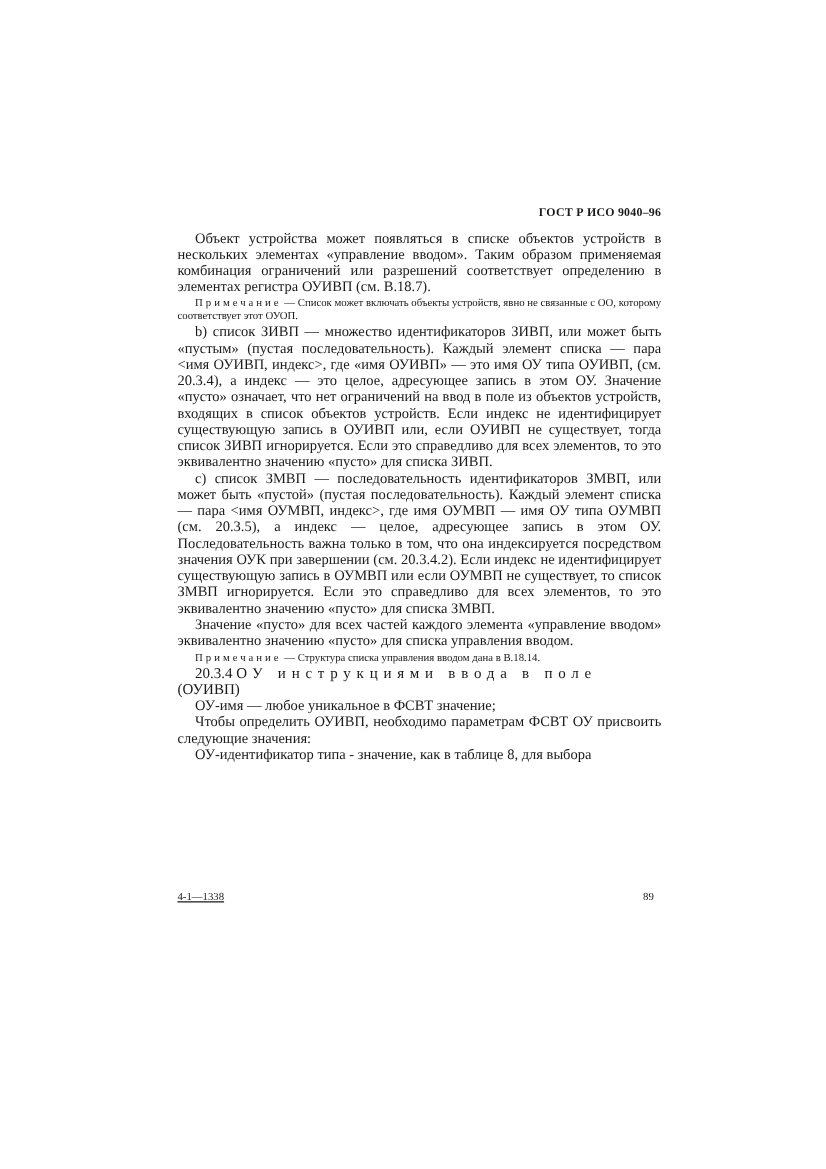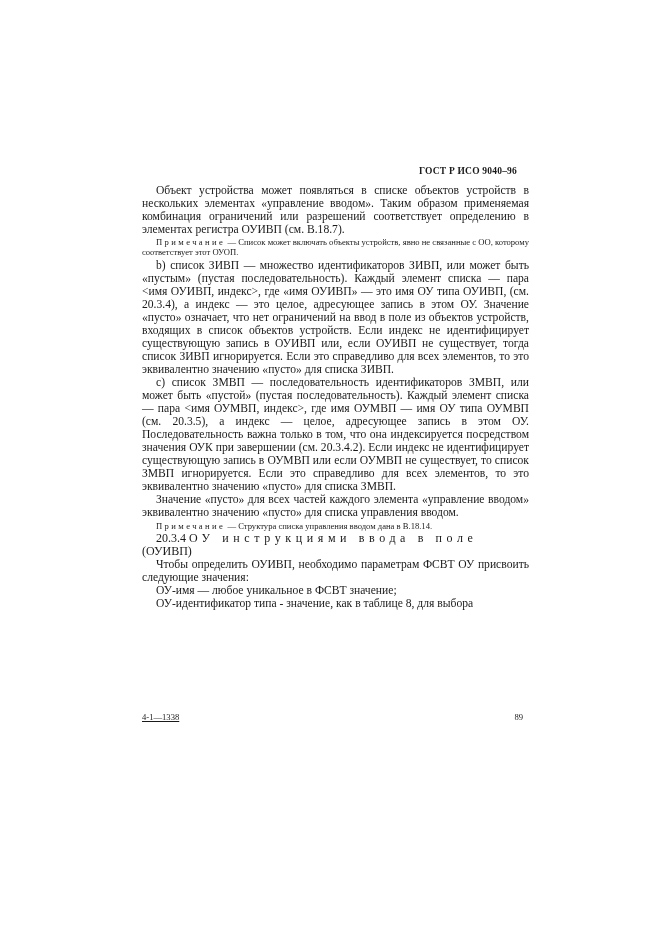--- a/index.html
+++ b/index.html
@@ -1,18 +1,18 @@
 <!DOCTYPE html>
 <html><head>
 <meta charset="utf-8">
 <style>
   html, body { margin: 0; padding: 0; background: #ffffff; }
   body { width: 661px; height: 935px; position: relative; overflow: hidden; font-family: "Liberation Serif", "DejaVu Serif", serif; color: #1a1a1a; }
   .page { position: absolute; left: 142px; top: 0; width: 387px; }
-  .header { position: absolute; top: 166px; right: 12px; font-size: 9.5px; font-weight: bold; letter-spacing: 0.2px; }
+  .header { position: absolute; top: 166px; right: 0; font-size: 9.5px; font-weight: bold; letter-spacing: 0.2px; }
   .body { position: absolute; top: 184px; left: 0; width: 387px; font-size: 11.6px; line-height: 13.05px; text-align: justify; }
   .body p { margin: 0; text-indent: 14px; hyphens: manual; }
   .body p.note { font-size: 8.6px; line-height: 10.2px; margin: 1px 0 1px 0; }
   .spaced { letter-spacing: 2.2px; }
   .note .spaced { letter-spacing: 2.4px; }
   .heading .spaced { letter-spacing: 4.6px; text-align: center; }
   .body p.heading { text-align: left; font-size: 12px; }
   .italic { font-style: italic; }
   .footer { position: absolute; top: 712px; left: 0; width: 387px; font-size: 8.6px; }
   .footer .left { position: absolute; left: 0; text-decoration: underline; }
@@ -25,22 +25,22 @@
   <div class="header">ГОСТ Р ИСО 9040–96</div>
 
   <div class="body">
     <p>Объект устройства может появляться в списке объектов устройств в нескольких элементах «управление вводом». Таким образом применяемая комбинация ограничений или разрешений соответствует определению в элементах регистра ОУИВП (см. В.18.7).</p>
     <p class="note"><span class="spaced">Примечание</span><span> — Список может включать объекты устройств, явно не связанные с ОО, которому соответствует этот ОУОП.</span></p>
     <p>b) список ЗИВП — множество идентификаторов ЗИВП, или может быть «пустым» (пустая последовательность). Каждый элемент списка — пара &lt;имя ОУИВП, индекс&gt;, где «имя ОУИВП» — это имя ОУ типа  ОУИВП, (см. 20.3.4), а индекс — это целое, адресующее запись в этом ОУ. Значение «пусто» означает, что нет ограничений на ввод в поле из объектов устройств, входящих в список объектов устройств. Если индекс не идентифицирует существующую запись в ОУИВП или, если ОУИВП не существует, тогда список ЗИВП игнорируется. Если это справедливо для всех элементов, то это эквивалентно значению «пусто» для списка ЗИВП.</p>
     <p>c) список ЗМВП — последовательность идентификаторов ЗМВП, или может быть «пустой» (пустая последовательность). Каждый элемент списка — пара &lt;имя ОУМВП, индекс&gt;, где имя ОУМВП — имя ОУ типа ОУМВП (см. 20.3.5), а индекс — целое, адресующее запись в этом ОУ. Последовательность важна только в том, что она индексируется посредством значения ОУК при завершении (см. 20.3.4.2). Если индекс не идентифицирует существующую запись в ОУМВП или если ОУМВП не существует, то список ЗМВП игнорируется. Если это справедливо для всех элементов, то это эквивалентно значению «пусто» для списка ЗМВП.</p>
     <p>Значение «пусто» для всех частей каждого элемента «управление вводом» эквивалентно значению «пусто» для списка управления вводом.</p>
     <p class="note"><span class="spaced">Примечание</span><span> — Структура списка управления вводом дана в В.18.14.</span></p>
     <p class="heading"><span>20.3.4</span> <span class="spaced">ОУ инструкциями ввода в поле</span> <span>(ОУИВП)</span></p>
+    <p>ОУ-имя — любое уникальное в ФСВТ значение;</p>
     <p>Чтобы определить ОУИВП, необходимо параметрам ФСВТ ОУ присвоить следующие значения:</p>
-    <p>ОУ-имя — любое уникальное в ФСВТ значение;</p>
     <p>ОУ-идентификатор типа -  значение, как в таблице 8, для выбора</p>
   </div>
 
   <div class="footer">
     <span class="left">4-1—1338</span>
     <span class="right">89</span>
   </div>
 </div>
 
 </body></html>

